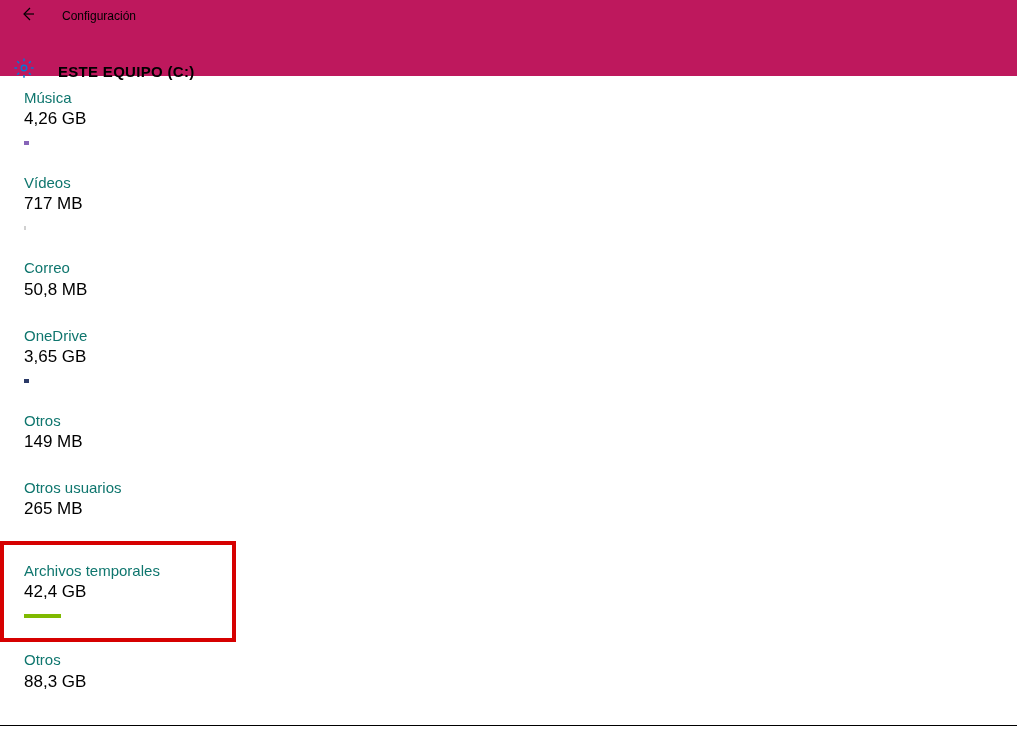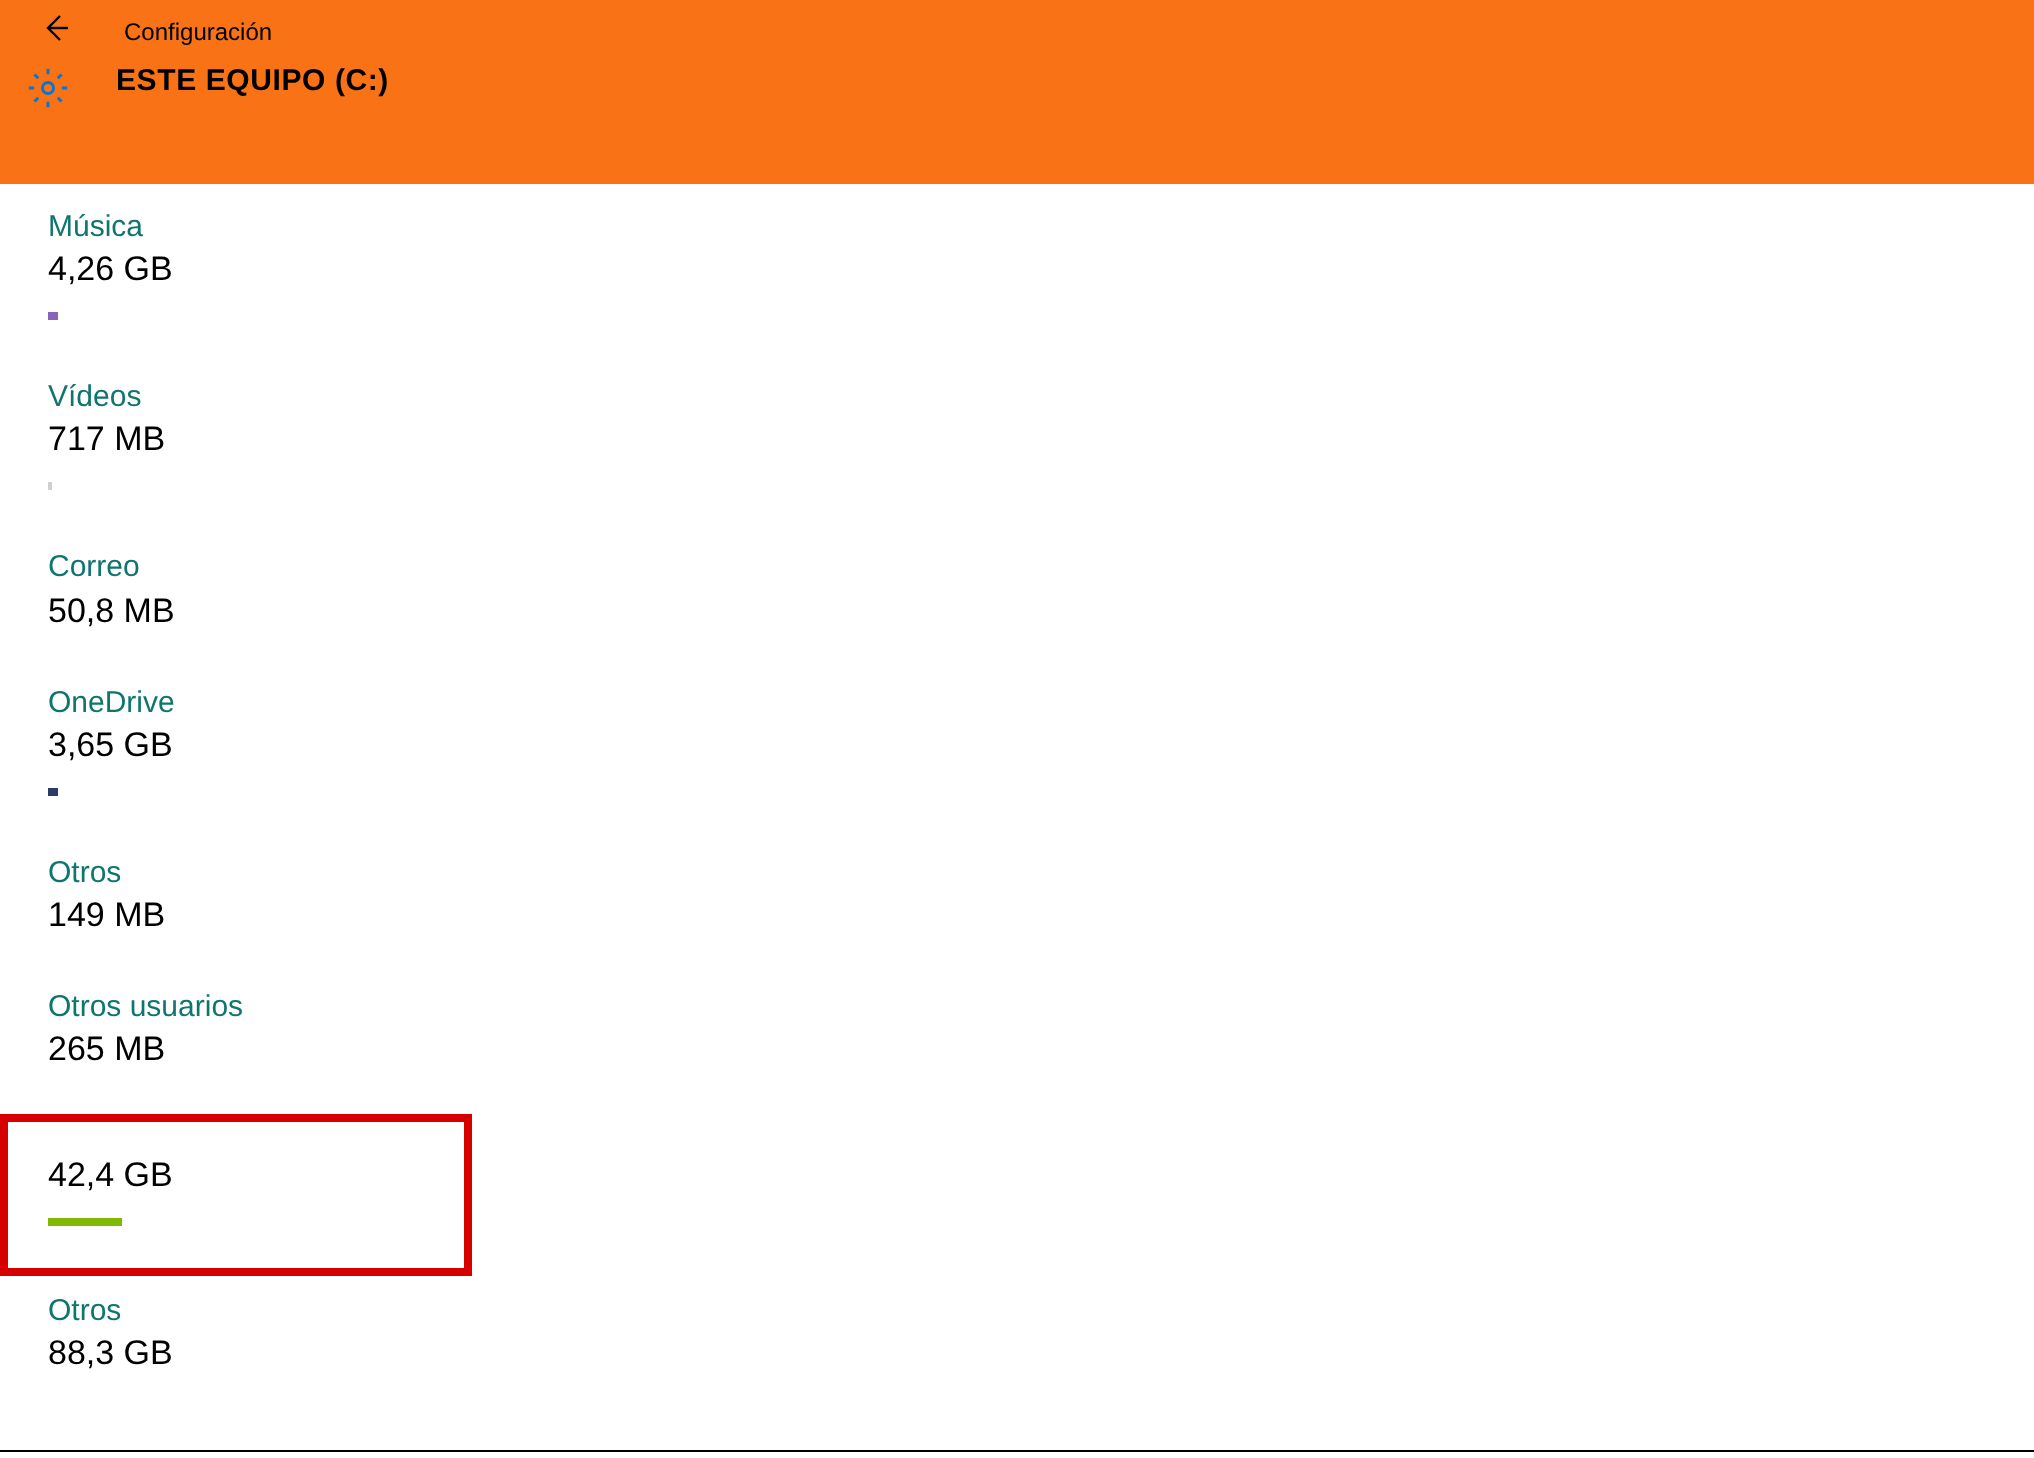--- a/index.html
+++ b/index.html
@@ -9,22 +9,22 @@
       font-family: "Segoe UI", Tahoma, sans-serif;
     }
     body {
       background: #ffffff;
       width: 1017px;
       height: 729px;
       overflow: hidden;
       position: relative;
     }
     .header {
-      background: #f97316;
-      height: 92px;
+      background: #be185d;
+      height: 76px;
       width: 100%;
     }
     .header-top {
       display: flex;
       align-items: center;
       height: 32px;
       padding-left: 16px;
     }
     .back-button {
       width: 24px;
@@ -38,21 +38,21 @@
       width: 16px;
       height: 16px;
     }
     .settings-label {
       font-size: 12px;
       color: #000;
       margin-left: 22px;
     }
     .header-bottom {
       display: flex;
-      align-items: flex-start;
+      align-items: flex-end;
       height: 48px;
       padding-left: 12px;
     }
     .gear-icon {
       width: 24px;
       height: 24px;
       display: flex;
       align-items: center;
       justify-content: center;
     }
@@ -145,20 +145,20 @@
     </div>
     <div class="storage-item"><div class="item-name">OneDrive</div><div class="item-size">3,65 GB</div><div class="bar navy" style="width: 5px;"></div></div>
     <div class="storage-item">
       <div class="item-name">Otros</div>
       <div class="item-size">149 MB</div>
     </div>
     <div class="storage-item">
       <div class="item-name">Otros usuarios</div>
       <div class="item-size">265 MB</div>
     </div>
-    <div class="storage-item highlighted"><div class="item-size">42,4 GB</div><div class="bar green" style="width: 37px;"></div></div>
+    <div class="storage-item highlighted"><div class="item-name">Archivos temporales</div><div class="item-size">42,4 GB</div><div class="bar green" style="width: 37px;"></div></div>
     <div class="storage-item">
       <div class="item-name">Otros</div>
       <div class="item-size">88,3 GB</div>
     </div>
   </div>
 
 <div class="bottom-line"></div>
 
 </body></html>

